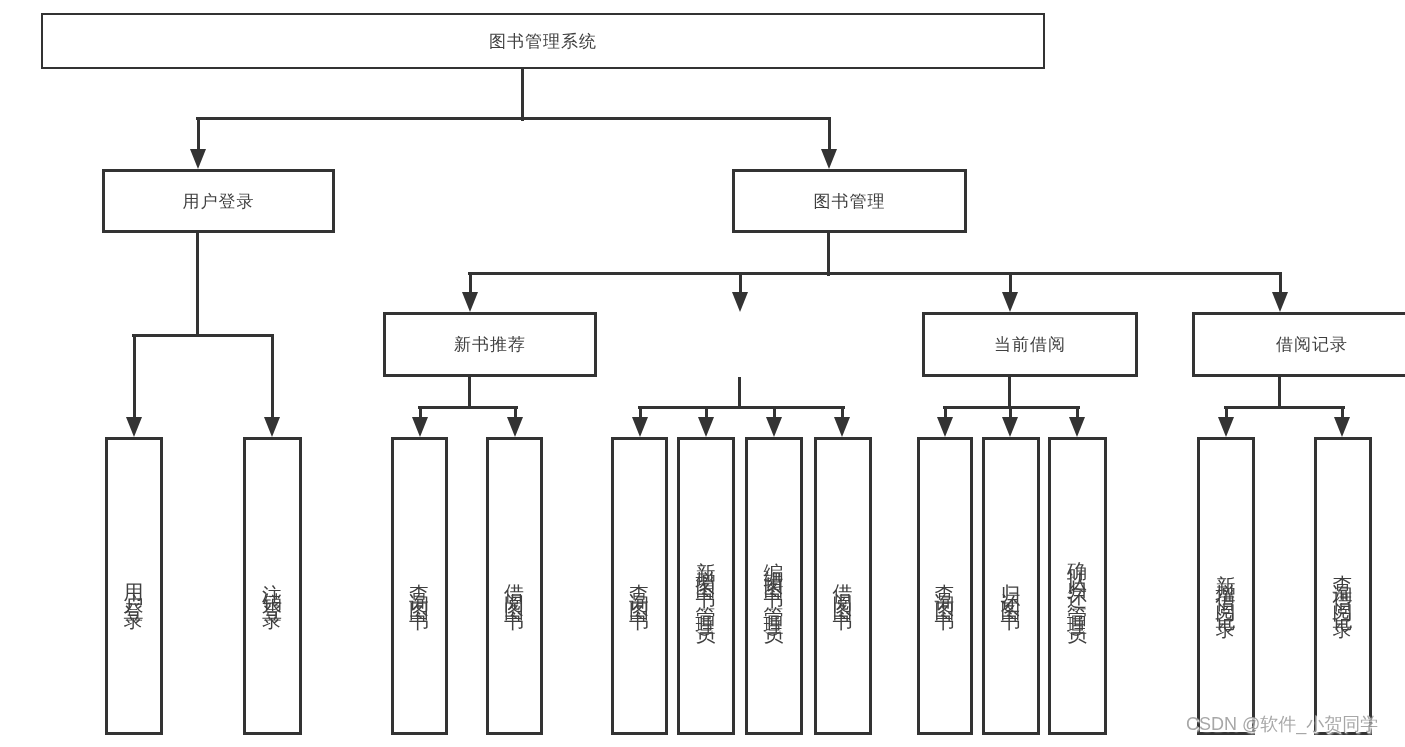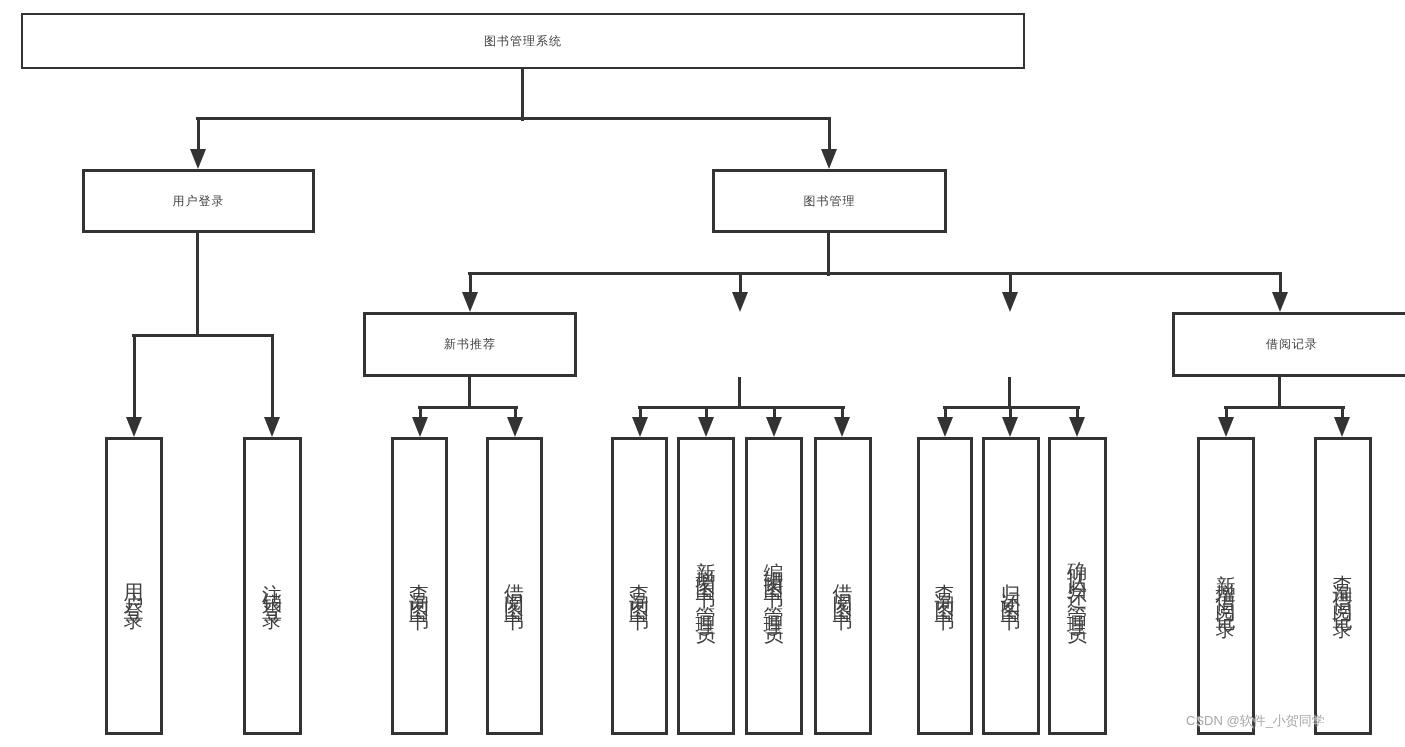--- a/index.html
+++ b/index.html
@@ -20,21 +20,21 @@
   }
   .node {
     position: absolute;
     border: 3px solid var(--line);
     background: #fff;
     display: flex;
     align-items: center;
     justify-content: center;
     color: var(--text);
   }
-  .node.level { font-size: 12px; letter-spacing: 1px; }
+  .node.level { font-size: 17px; letter-spacing: 1px; margin-left: 20px; }
   .node.root { border-width: 2px; }
   .node.leaf span {
     writing-mode: vertical-rl;
     text-orientation: mixed;
     font-size: 20px;
     letter-spacing: 9px;
     color: var(--text);
     line-height: 1;
   }
   .vline, .hline { position: absolute; background: var(--line); }
@@ -49,21 +49,21 @@
   .arrow .head {
     width: 0; height: 0;
     border-left: 8px solid transparent;
     border-right: 8px solid transparent;
     border-top: 20px solid var(--line);
   }
   .watermark {
     position: absolute;
     left: 1186px;
     top: 712px;
-    font-size: 13px;
+    font-size: 18px;
     color: var(--watermark);
     opacity: 0.9;
     text-shadow: 1px 1px 0 #ffffff, 2px 2px 2px #ffffff;
     white-space: nowrap;
     z-index: 10;
   }
 </style>
 </head>
 <body>
 
@@ -75,20 +75,23 @@
 
   <div class="node level" style="left:82px; top:169px; width:233px; height:64px;">
     <span>用户登录</span>
   </div>
   <div class="node level" style="left:712px; top:169px; width:235px; height:64px;">
     <span>图书管理</span>
   </div>
 
   <div class="node level" style="left:363px; top:312px; width:214px; height:65px;align-items:center;">
     <span>新书推荐</span>
+  </div>
+  <div class="node level" style="left:902px; top:312px; width:216px; height:65px;">
+    <span>当前借阅</span>
   </div>
   <div class="node level" style="left:1172px; top:312px; width:240px; height:65px;">
     <span>借阅记录</span>
   </div>
 
   <div class="node leaf" style="left:105px; top:437px; width:58px; height:298px;">
     <span>用户登录</span>
   </div>
   <div class="node leaf" style="left:243px; top:437px; width:59px; height:298px;">
     <span>注销登录</span>

